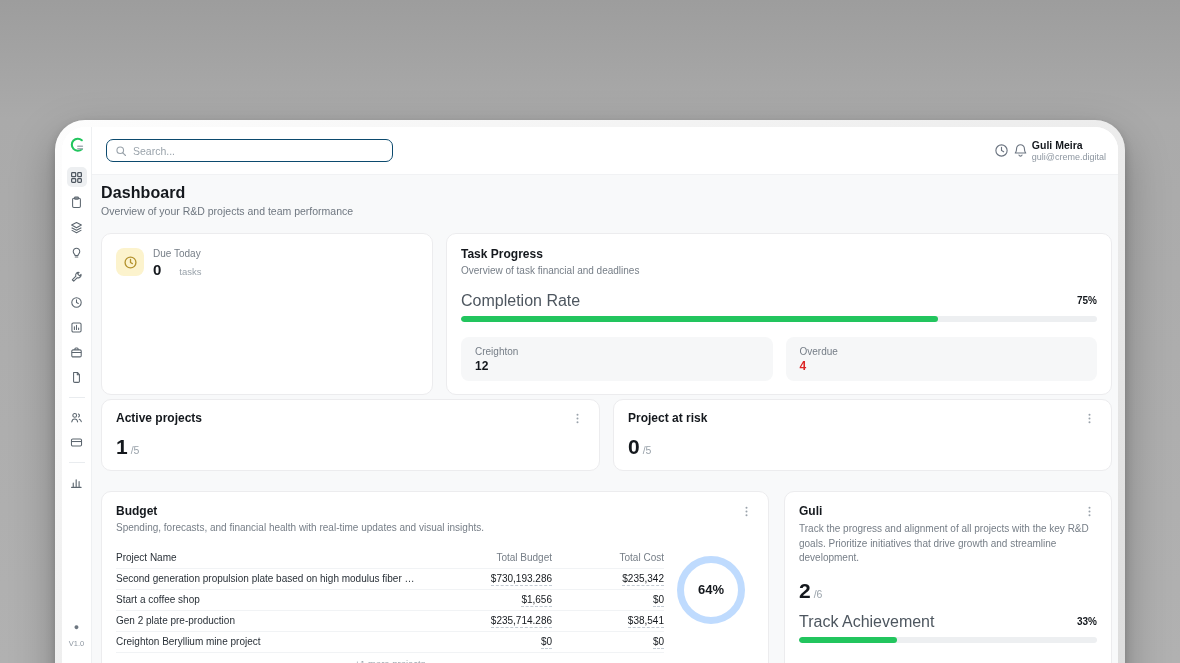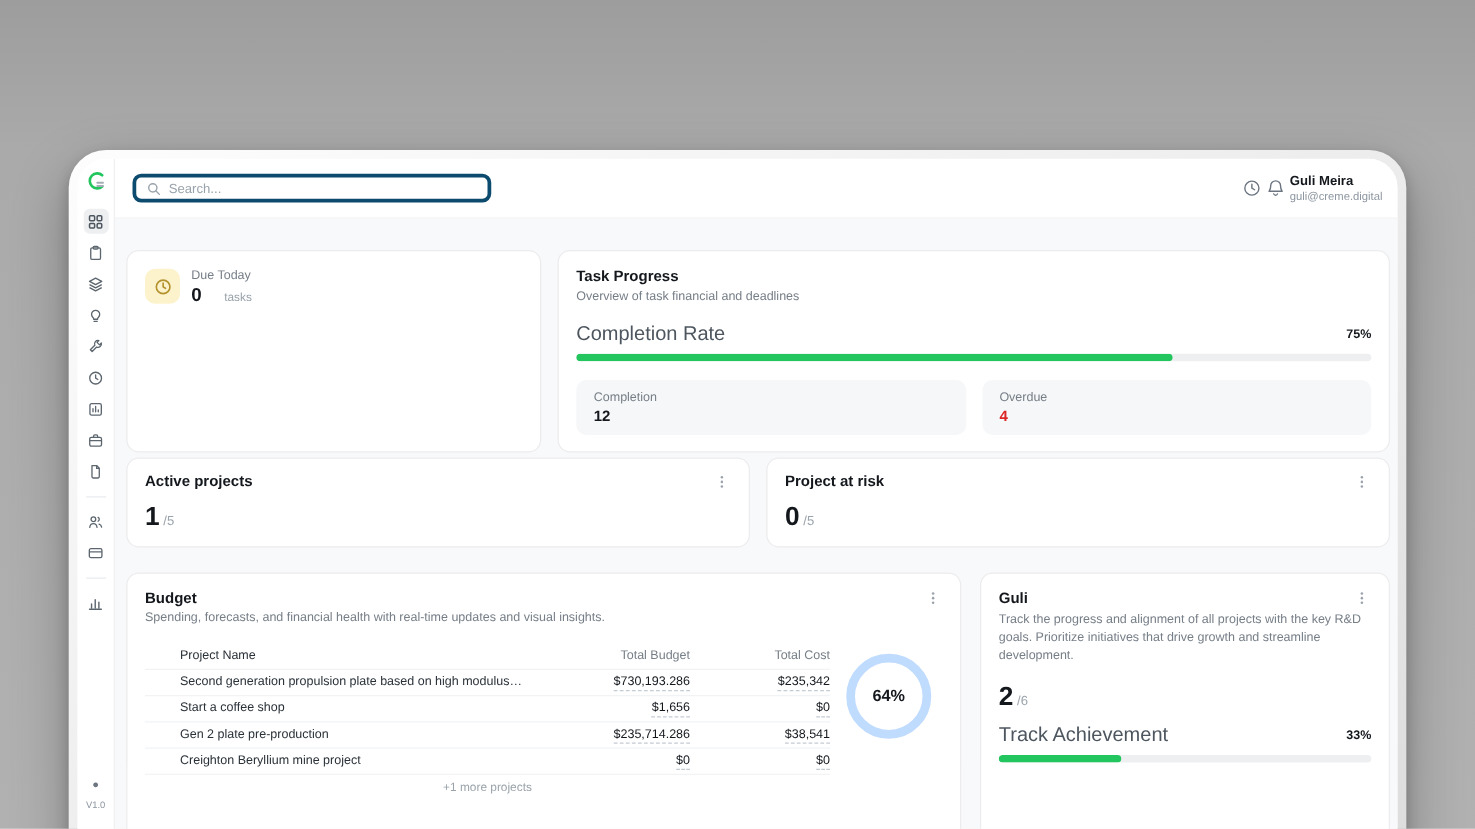--- a/index.html
+++ b/index.html
@@ -26,21 +26,21 @@
   .nav-item.active { background:#edeff1; }
   .sb-divider { width:16px; height:1px; background:#e9ecef; margin:5px 0 9px; }
   .version-block { position:absolute; top:496px; left:0; width:100%; text-align:center; color:#8d96a0; }
   .v-dot { font-size:9px; line-height:9px; color:#6d7680; }
   .v-label { font-size:7.5px; margin-top:7px; }
 
   
   .main { flex:1; display:flex; flex-direction:column; min-width:0; }
   header { height:48px; flex:0 0 48px; background:#fff; border-bottom:1px solid #f1f2f4;
     display:flex; align-items:center; padding:0 8px 0 14px; }
-  .search { width:287px; height:23px; border:3px solid #0c4a6e; border-radius:7px; background:#fff;
+  .search { width:287px; height:23px; border:1px solid #0c4a6e; border-radius:7px; background:#fff;
     display:flex; align-items:center; padding:0 8px; gap:6px; }
   .search input { border:none; outline:none; flex:1; font-size:10.5px; color:#333; background:transparent;
     font-family:"Liberation Sans","DejaVu Sans",sans-serif; }
   .search input::placeholder { color:#9aa3ab; }
   .header-right { margin-left:auto; display:flex; align-items:center; gap:4px; }
   .icon-btn { background:none; border:none; cursor:pointer; color:#6b7480; display:flex; padding:0; }
   .user { text-align:left; cursor:pointer; padding-right:4px; }
   .user-name { font-size:10.5px; font-weight:bold; color:#14181d; }
   .user-email { font-size:9px; color:#8d96a0; margin-top:1px; }
 
@@ -85,21 +85,21 @@
   .stat-value { font-size:21px; font-weight:bold; color:#14181d; }
   .stat-total { font-size:10.5px; color:#9aa3ab; margin-left:3px; }
 
   
   .budget-card { padding:12px 14px 0; overflow:hidden; }
   .budget-body { display:flex; margin-top:12px; gap:4px; }
   .budget-table { flex:1; min-width:0; }
   .t-row { display:grid; grid-template-columns:1fr 126px 112px; align-items:center;
     border-bottom:1px solid #f1f3f5; height:21px; font-size:10px; }
   .t-row.head { color:#767e87; }
-  .t-cell-name { white-space:nowrap; overflow:hidden; text-overflow:ellipsis; color:#2a3138; padding-right:8px;margin-left:28px; }
+  .t-cell-name { white-space:nowrap; overflow:hidden; text-overflow:ellipsis; color:#2a3138; padding-right:8px; }
   .t-cell-num { text-align:right; color:#14181d; }
   .t-row.head .t-cell-num { color:#767e87; }
   .money { border-bottom:1px dashed #c3cbd3; padding-bottom:1px; cursor:pointer; }
   .t-more { text-align:center; font-size:9.5px; color:#9aa3ab; padding:5px 0 6px; cursor:pointer; }
   .ring-wrap { width:86px; flex:0 0 86px; display:flex; justify-content:center; padding-top:8px; }
   .ring { width:68px; height:68px; border-radius:50%; border:7px solid #bfdbfe;
     display:flex; align-items:center; justify-content:center; font-size:13px; font-weight:bold; color:#14181d; }
 
   
   .goals-card { padding:12px 14px; overflow:hidden; }
@@ -254,20 +254,24 @@
             </span>
           </button>
           <div class="user">
             <div class="user-name">Guli Meira</div>
             <div class="user-email">guli@creme.digital</div>
           </div>
         </div>
       </header>
 
       <div class="content">
+        <div>
+          <div class="page-title">Dashboard</div>
+          <div class="page-subtitle">Overview of your R&amp;D projects and team performance</div>
+        </div>
 
         <div class="row1">
           <div class="card due-card">
             <div class="due-icon">
               <svg width="15" height="15" viewBox="0 0 16 16" fill="none" stroke="#b3922e" stroke-width="1.4" stroke-linecap="round">
                 <circle cx="8" cy="8" r="5.8"></circle>
                   <path d="M8 4.8V8l2 1.2"></path>
               </svg>
             </div>
             <div>
@@ -283,21 +287,21 @@
             <div class="card-sub">Overview of task financial and deadlines</div>
             <div class="rate-row">
               <span class="rate-label">Completion Rate</span>
               <span class="rate-value">75%</span>
             </div>
             <div class="bar">
               <div class="bar-fill" style="width: 75%;"></div>
             </div>
             <div class="subcards">
               <div class="subcard">
-                <div class="subcard-label">Completion</div>
+                <div class="subcard-label">Creighton</div>
                 <div class="subcard-value">12</div>
               </div>
               <div class="subcard">
                 <div class="subcard-label">Overdue</div>
                 <div class="subcard-value red">4</div>
               </div>
             </div>
           </div>
         </div>
 

